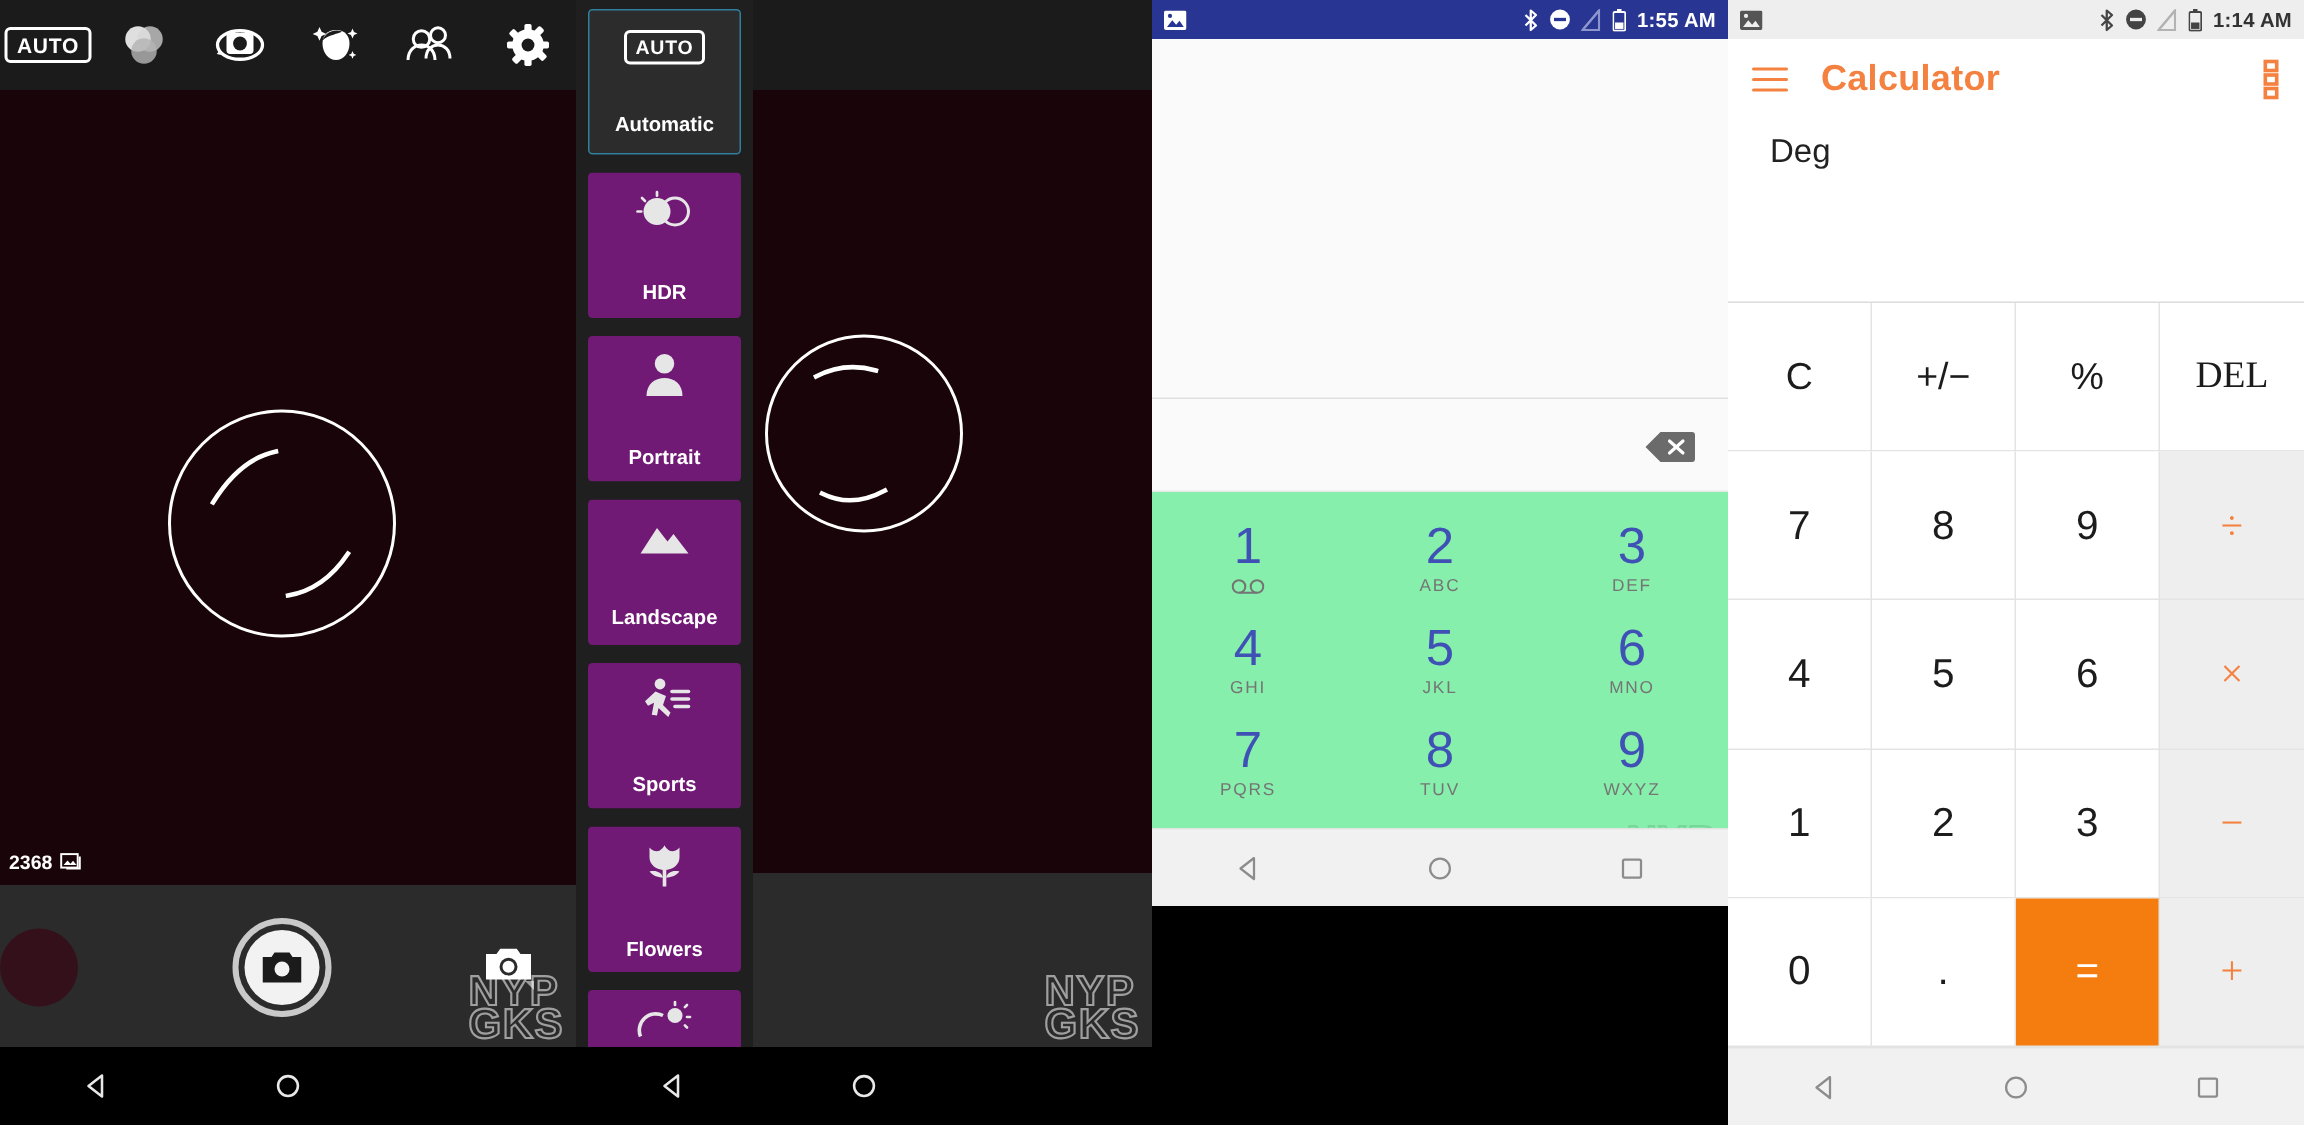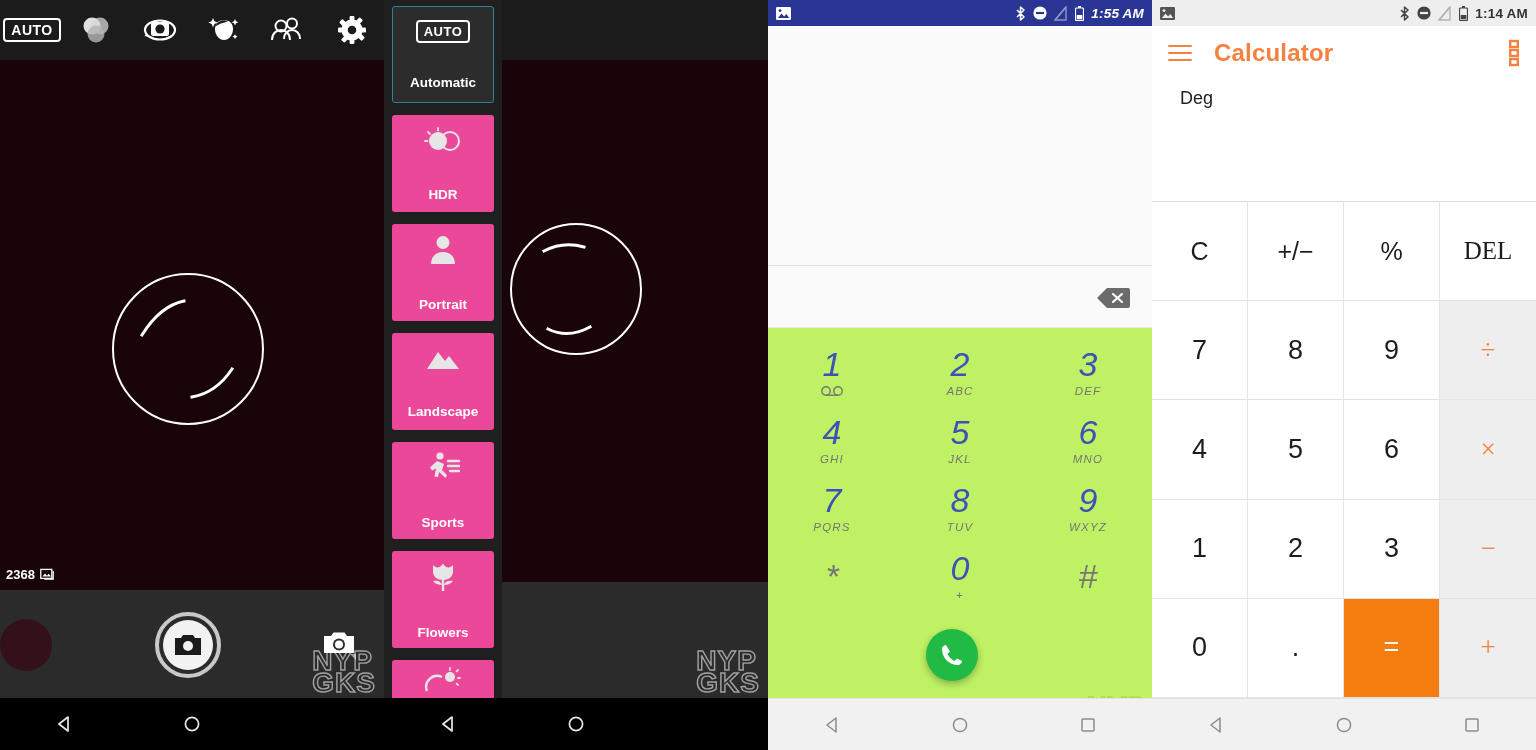--- a/index.html
+++ b/index.html
@@ -35,30 +35,30 @@
   .wmark { position:absolute; right:8px; bottom:6px; font-size:28px; font-weight:bold;
            line-height:0.78; letter-spacing:1px; pointer-events:none;
            -webkit-text-stroke:1.4px rgba(255,255,255,0.55); color:transparent; }
   .wmark.dark { -webkit-text-stroke:1.4px rgba(0,0,0,0.10); }
 
   
   .panel2 { position:relative; width:384px; height:750px; background:#190409; overflow:hidden; }
   .p2-top { position:absolute; top:0; left:0; width:384px; height:60px; background:#1b1b1b; }
   .scene-col { position:absolute; left:0; top:0; width:118px; height:698px; background:#1f1f1f;
                padding:6px 0 0 0; overflow:hidden; }
-  .scene-item { width:102px; margin:0 auto 12px auto; height:97px; background:#ec4899; border-radius:3px;
+  .scene-item { width:102px; margin:0 auto 12px auto; height:97px; background:#701a75; border-radius:3px;
                 display:flex; flex-direction:column; align-items:center; justify-content:center; gap:8px;
                 border:1px solid transparent; }
   .scene-item.sel { border:1px solid #2f7f9e; background:#2c2c2c; }
   .scene-label { color:#fff; font-size:13.5px; font-weight:bold;margin-top:24px; }
   .ring2 { width:132px; height:132px; left:126px; top:223px; }
   .p2-bottombar { position:absolute; left:118px; top:582px; width:266px; height:116px; background:#2b2b2b; }
 
   
-  .panel3 { position:relative; width:384px; height:750px; background:#bef264; overflow:hidden;font-style:italic; }
+  .panel3 { position:relative; width:384px; height:604px; background:#86efac; overflow:hidden; }
   .statusbar-blue { height:26px; background:#283593; display:flex; align-items:center;
                     padding:0 8px; color:#fff; font-size:13px; gap:7px; }
   .sb-spacer { flex:1; }
   .sb-time { font-size:13.5px; font-weight:bold; letter-spacing:0.2px; }
   .dial-top { height:240px; background:#fafafa; border-bottom:1px solid #e0e0e0; }
   .dial-input { height:62px; background:#fafafa; position:relative; border-bottom:1px solid #e8e8e8; }
   .backspace { position:absolute; right:22px; top:20px; width:34px; height:24px; }
   .dialpad { padding:10px 0 0 0; }
   .dial-row { display:flex; }
   .dial-key { flex:1; height:68px; display:flex; flex-direction:column;
@@ -70,21 +70,21 @@
               background:#21ba45; display:flex; align-items:center; justify-content:center;
               box-shadow:0 3px 7px rgba(0,0,0,0.28); }
 
   
   .panel4 { position:relative; width:384px; height:750px; background:#fff; overflow:hidden; }
   .statusbar-grey { height:26px; background:#eeeeee; display:flex; align-items:center;
                     padding:0 8px; color:#444; font-size:13px; gap:7px; }
   .statusbar-grey .sb-time { color:#333; }
   .calc-appbar { height:54px; display:flex; align-items:center; padding:0 16px; gap:22px; }
   .calc-title { color:#f4813f; font-size:24px; font-weight:700; letter-spacing:0.2px; }
-  .calc-deg { padding:8px 0 0 28px; color:#222; font-size:18px; }
+  .calc-deg { padding:8px 0 0 28px; color:#222; font-size:22px; }
   .calc-display { height:100px; }
   .calc-grid { position:absolute; left:0; top:201px; width:384px; height:497px;
                display:grid; grid-template-columns:repeat(4,1fr); grid-template-rows:repeat(5,1fr);
                border-top:1px solid #dcdcdc; }
   .ck { display:flex; align-items:center; justify-content:center; font-size:27px; color:#1c1c1c;
         background:#fff; border-right:1px solid #e4e4e4; border-bottom:1px solid #e4e4e4; font-weight:300; }
   .ck.op { background:#eeeeee; color:#f4813f; }
   .ck.eq { background:#f57c0e; color:#fff; }
   .ck.fn { font-size:25px; }
   .ck.last { border-right:none;font-family:Liberation Serif, serif; }

